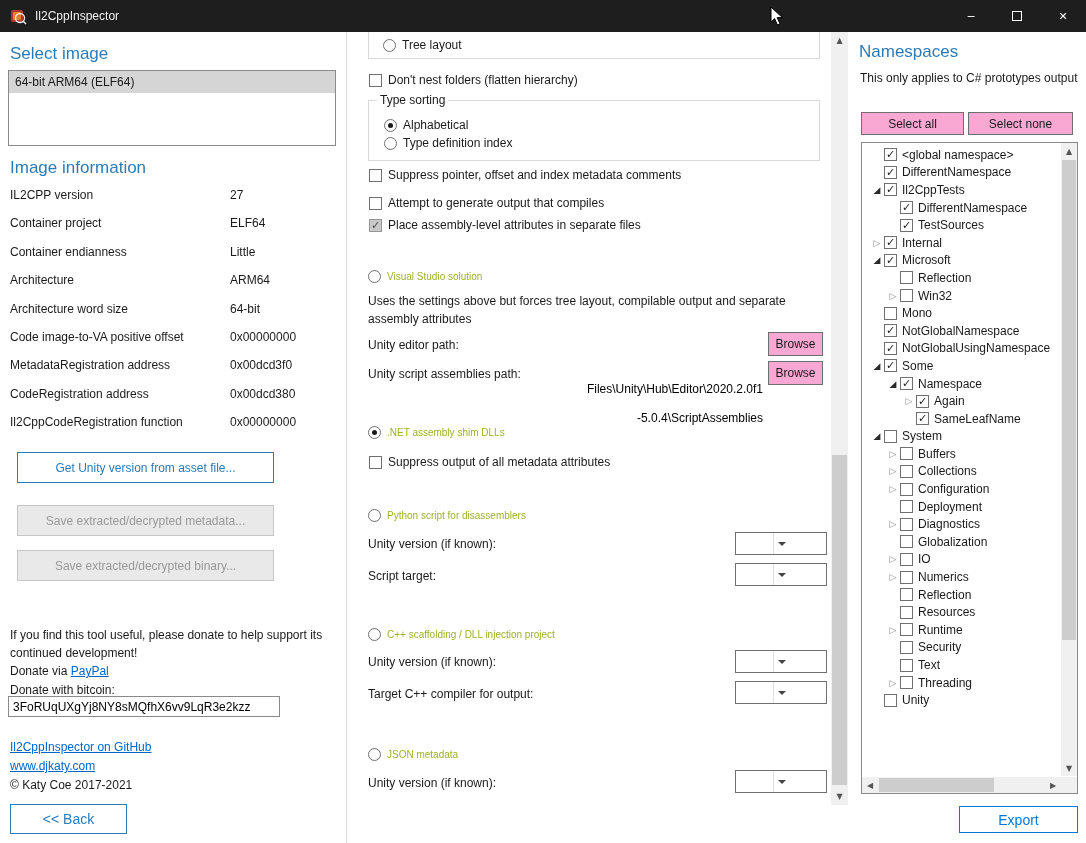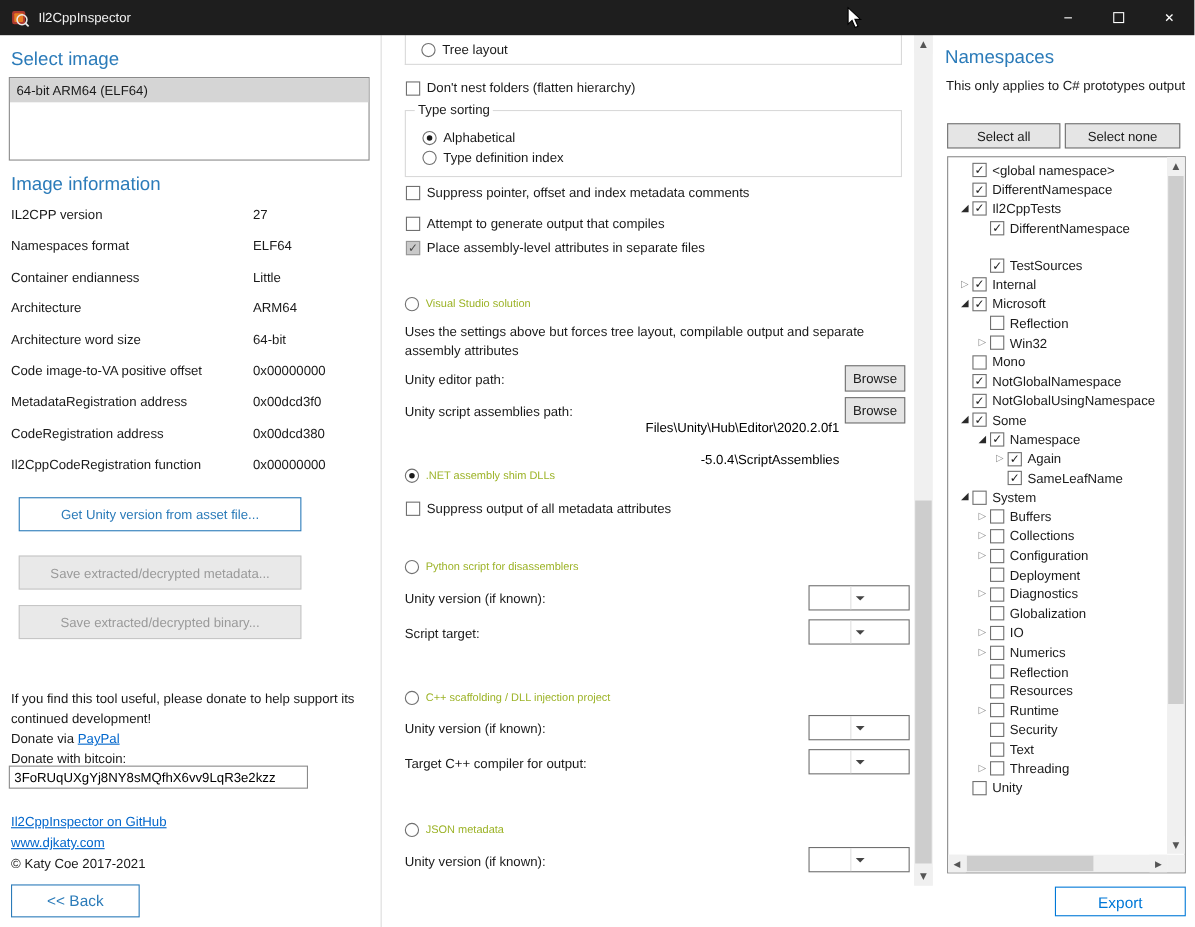--- a/index.html
+++ b/index.html
@@ -33,21 +33,21 @@
     position:relative; flex:none; }
   .cb.on::after { content:"\2713"; position:absolute; left:1px; top:-1px; font-size:11px;
     line-height:13px; color:#1a1a1a; font-family:"DejaVu Sans", sans-serif; }
   .cb.disabled { background:#c9c9c9; border-color:#979797; }
   .cb.disabled.on::after { color:#4a4a4a; }
   .groupbox { position:absolute; border:1px solid #d9d9d9; }
   .gb-cut { border-top:none; }
   .gb-label { position:absolute; top:-8px; left:8px; background:#fff; padding:0 3px; font-size:12px; }
   
   button { font-family:"Liberation Sans", sans-serif; cursor:default; }
-  .btn-std { position:absolute; background:#e5e5e5; border:1px solid #707070; font-size:12px; color:#1a1a1a; }
+  .btn-std { position:absolute; background:#f9a8d4; border:1px solid #707070; font-size:12px; color:#1a1a1a; }
   .btn-accent { position:absolute; background:#ffffff; border:1px solid #2b7bb9; color:#2b7bb9; font-size:12px; }
   .btn-dis { position:absolute; background:#e9e9e9; border:1px solid #c6c6c6; color:#9a9a9a; font-size:12px; }
   .btn-big { font-size:14px; }
   .btn-export { position:absolute; background:#ffffff; border:1px solid #0078d7; color:#0078d7; font-size:14px; }
   
   .listbox { position:absolute; left:8px; top:70px; width:328px; height:76px;
     border:1px solid #8a8a8a; background:#fff; overflow:hidden; }
   .lb-item { height:22px; line-height:22px; padding-left:6px; }
   .lb-item.sel { background:#d5d5d5; }
   .info-rows { position:absolute; left:10px; top:188px; width:326px; }
@@ -117,21 +117,21 @@
     <div class="lb-item sel">64-bit ARM64 (ELF64)</div>
   </div>
 
 <div class="h-blue" style="left:10px;top:158px">Image information</div>
 <div class="info-rows">
     <div class="info-row">
       <span class="il">IL2CPP version</span>
       <span class="iv">27</span>
     </div>
     <div class="info-row">
-      <span class="il">Namespaces format</span>
+      <span class="il">Container project</span>
       <span class="iv">ELF64</span>
     </div>
     <div class="info-row">
       <span class="il">Container endianness</span>
       <span class="iv">Little</span>
     </div>
     <div class="info-row">
       <span class="il">Architecture</span>
       <span class="iv">ARM64</span>
     </div>
@@ -306,21 +306,21 @@
     <div class="tree-row" style="padding-left: 8px;">
       <span class="expander open">◢</span>
       <span class="cb on"></span>
       <span class="tl">Il2CppTests</span>
     </div>
     <div class="tree-row" style="padding-left: 24px;">
       <span class="expander none"></span>
       <span class="cb on"></span>
       <span class="tl">DifferentNamespace</span>
     </div>
-    <div class="tree-row" style="padding-left: 24px; margin-top: 16px;">
+    <div class="tree-row" style="padding-left: 24px;">
       <span class="expander none"></span>
       <span class="cb on"></span>
       <span class="tl">TestSources</span>
     </div>
     <div class="tree-row" style="padding-left: 8px;">
       <span class="expander closed">▷</span>
       <span class="cb on"></span>
       <span class="tl">Internal</span>
     </div>
     <div class="tree-row" style="padding-left: 8px;">

